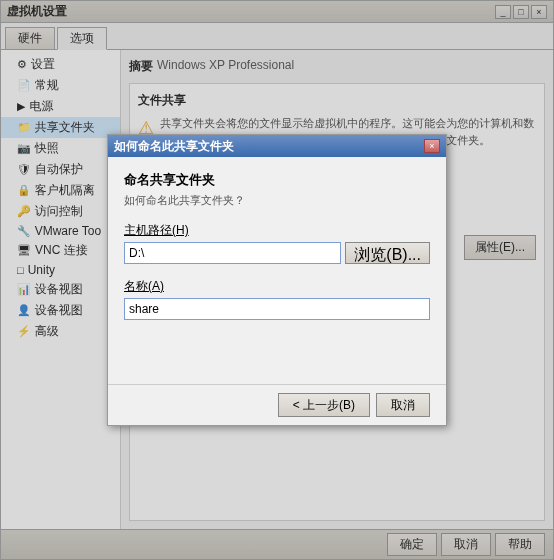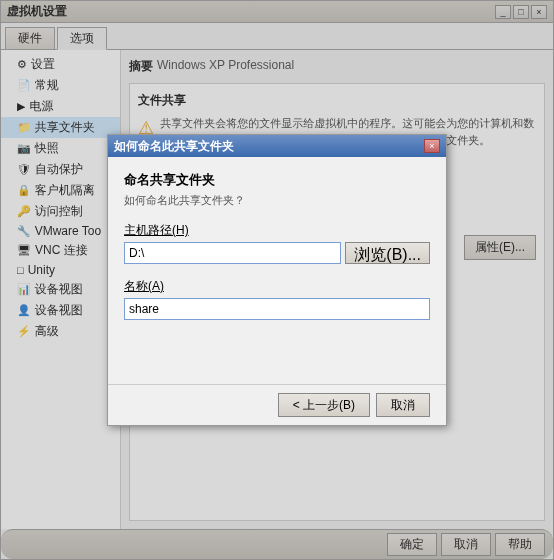--- a/index.html
+++ b/index.html
@@ -185,21 +185,20 @@
     
     .bottom-bar {
       background: linear-gradient(to bottom, #d4d0c8, #c0bcb4);
       border-top: 1px solid #999;
       padding: 4px 8px;
       display: flex;
       justify-content: flex-end;
       gap: 4px;
       height: 30px;
       align-items: center;
-      border-radius: 12px;
     }
 
     .bottom-btn {
       padding: 2px 12px;
       background: linear-gradient(to bottom, #e8e4e0, #d4d0c8);
       border: 1px solid #888;
       cursor: pointer;
       font-size: 12px;
     }
 

